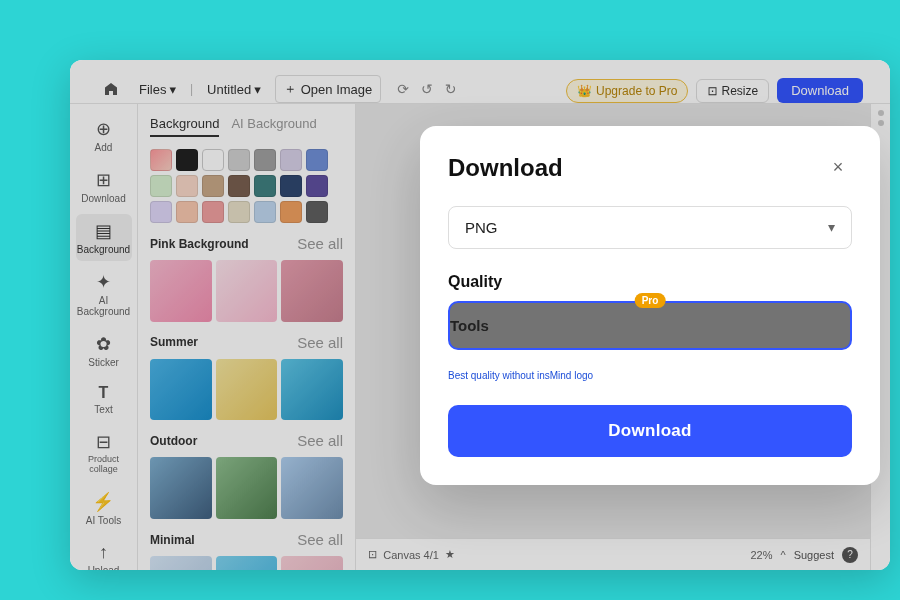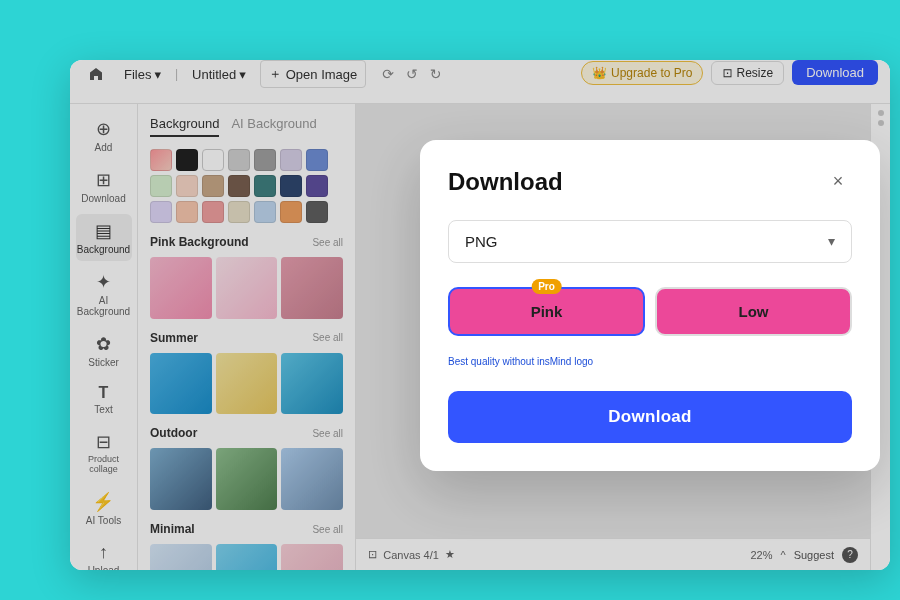--- a/index.html
+++ b/index.html
@@ -23,22 +23,22 @@
       border-radius: 12px;
       box-shadow: 0 10px 40px rgba(0,0,0,0.2);
       overflow: hidden;
     }
 
     
     .top-bar {
       height: 44px;
       background: #fff;
       display: flex;
-      align-items: flex-start;
-      padding: 0 12px;
+      align-items: flex-end;
+      padding: 0 27px;
       gap: 8px;
       border-bottom: 1px solid #e5e5e5;
     }
     .top-bar-left {
       display: flex;
       align-items: center;
       gap: 8px;
       flex: 1;
     }
     .home-btn {
@@ -217,21 +217,21 @@
       justify-content: space-between;
       align-items: center;
       margin-bottom: 8px;
     }
     .section-title {
       font-size: 12px;
       font-weight: 600;
       color: #333;
     }
     .see-all {
-      font-size: 10px;
+      font-size: 15px;
       color: #999;
       cursor: pointer;
     }
 
     .image-grid {
       display: grid;
       grid-template-columns: repeat(3, 1fr);
       gap: 4px;
       margin-bottom: 12px;
     }
@@ -413,24 +413,23 @@
     .quality-options {
       display: flex;
       gap: 10px;
       margin-bottom: 10px;
     }
     .quality-option {
       flex: 1;
       border: 2px solid #ddd;
       border-radius: 10px;
       padding: 14px 0;
-      text-align: center;
       cursor: pointer;
       position: relative;
-      background: #ec4899;
+      background: #737373;
       font-size: 15px;
       font-weight: 600;
       color: #222;
     }
     .quality-option.selected {
       border-color: #3355ff;
     }
     .pro-badge {
       position: absolute;
       top: -10px;
@@ -704,27 +703,25 @@
       <div class="modal-header">
         <h2 class="modal-title">Download</h2>
         <button class="modal-close">×</button>
       </div>
 
       <div class="format-dropdown">
         <span class="format-value">PNG</span>
         <span class="format-chevron">▾</span>
       </div>
 
+      <div class="modal-section-label">Quality</div>
       <div class="quality-options">
         <div class="quality-option selected">
           <span class="pro-badge">Pro</span>
-          <span>Pink</span>
-        </div>
-        <div class="quality-option">
-          <span>Low</span>
+          <span>Tools</span>
         </div>
       </div>
 
       <div class="quality-description">Best quality without insMind logo</div>
 
       <button class="download-modal-btn">Download</button>
     </div>
   </div>
 
 </div>

